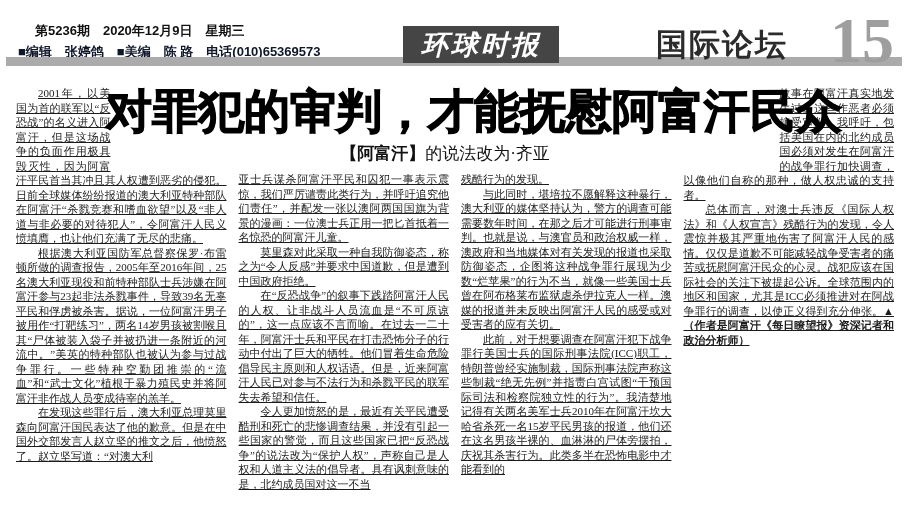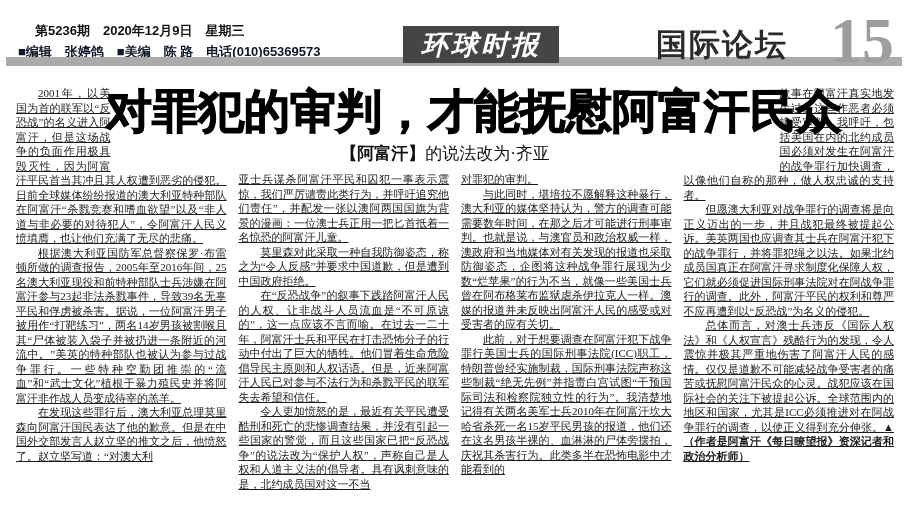--- a/index.html
+++ b/index.html
@@ -73,26 +73,25 @@
     <div class="col">
       <div class="top-gap"></div>
       <p class="cont">亚士兵谋杀阿富汗平民和囚犯一事表示震惊，我们严厉谴责此类行为，并呼吁追究他们责任”，并配发一张以澳阿两国国旗为背景的漫画：一位澳士兵正用一把匕首抵着一名惊恐的阿富汗儿童。</p>
       <p>莫里森对此采取一种自我防御姿态，称之为“令人反感”并要求中国道歉，但是遭到中国政府拒绝。</p>
       <p>在“反恐战争”的叙事下践踏阿富汗人民的人权、让非战斗人员流血是“不可原谅的”，这一点应该不言而喻。在过去一二十年，阿富汗士兵和平民在打击恐怖分子的行动中付出了巨大的牺牲。他们冒着生命危险倡导民主原则和人权话语。但是，近来阿富汗人民已对参与不法行为和杀戮平民的联军失去希望和信任。</p>
       <p>令人更加愤怒的是，最近有关平民遭受酷刑和死亡的悲惨调查结果，并没有引起一些国家的警觉，而且这些国家已把“反恐战争”的说法改为“保护人权”，声称自己是人权和人道主义法的倡导者。具有讽刺意味的是，北约成员国对这一不当</p>
     </div>
 
     <div class="col">
       <div class="top-gap"></div>
-      <p class="cont">对罪犯的审判。</p>
+      <p class="cont">残酷行为的发现。</p>
       <p>与此同时，堪培拉不愿解释这种暴行，澳大利亚的媒体坚持认为，警方的调查可能需要数年时间，在那之后才可能进行刑事审判。也就是说，与澳官员和政治权威一样，澳政府和当地媒体对有关发现的报道也采取防御姿态，企图将这种战争罪行展现为少数“烂苹果”的行为不当，就像一些美国士兵曾在阿布格莱布监狱虐杀伊拉克人一样。澳媒的报道并未反映出阿富汗人民的感受或对受害者的应有关切。</p>
       <p>此前，对于想要调查在阿富汗犯下战争罪行美国士兵的国际刑事法院(ICC)职工，特朗普曾经实施制裁，国际刑事法院声称这些制裁“绝无先例”并指责白宫试图“干预国际司法和检察院独立性的行为”。我清楚地记得有关两名美军士兵2010年在阿富汗坎大哈省杀死一名15岁平民男孩的报道，他们还在这名男孩半裸的、血淋淋的尸体旁摆拍，庆祝其杀害行为。此类多半在恐怖电影中才能看到的</p>
     </div>
 
     <div class="col">
       <span class="spacer-l"></span>
       <p class="cont">故事在阿富汗真实地发生过。这些作恶者必须接受审判。我呼吁，包括美国在内的北约成员国必须对发生在阿富汗的战争罪行加快调查，以像他们自称的那种，做人权忠诚的支持者。</p>
-      <p>但愿澳大利亚对战争罪行的调查将是向正义迈出的一步，并且战犯最终被提起公诉。美英两国也应调查其士兵在阿富汗犯下的战争罪行，并将罪犯绳之以法。如果北约成员国真正在阿富汗寻求制度化保障人权，它们就必须促进国际刑事法院对在阿战争罪行的调查。此外，阿富汗平民的权利和尊严不应再遭到以“反恐战”为名义的侵犯。</p>
       <p><span>总体而言，对澳士兵违反《国际人权法》和《人权宣言》残酷行为的发现，令人震惊并极其严重地伤害了阿富汗人民的感情。仅仅是道歉不可能减轻战争受害者的痛苦或抚慰阿富汗民众的心灵。战犯应该在国际社会的关注下被提起公诉。全球范围内的地区和国家，尤其是ICC必须推进对在阿战争罪行的调查，以使正义得到充分伸张。</span><span class="author-note">▲（作者是阿富汗《每日瞭望报》资深记者和政治分析师）</span></p>
     </div>
 
   </div>
 </div>
 
 </body></html>

